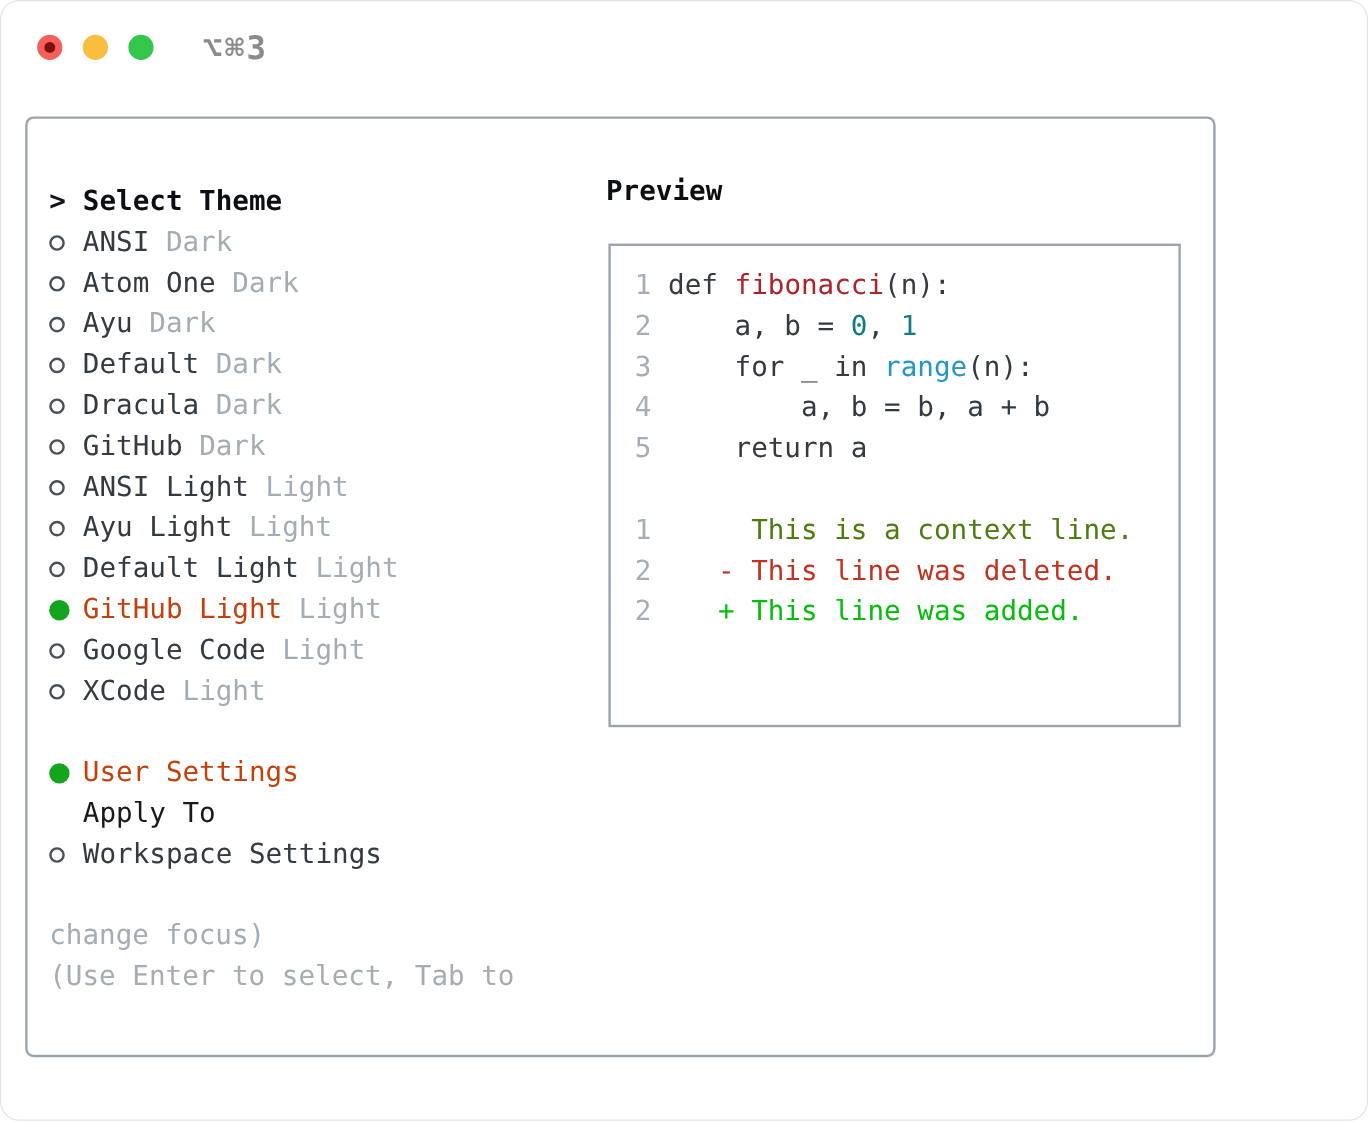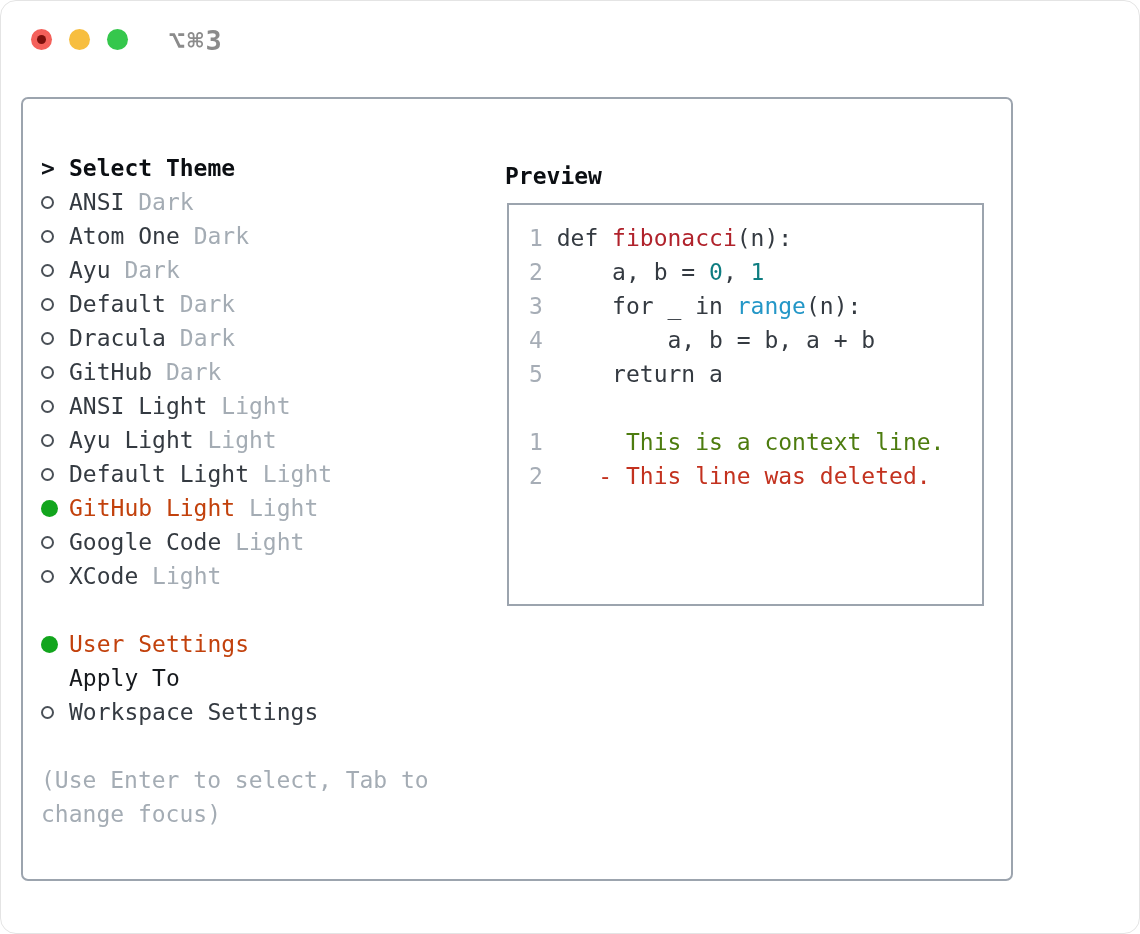--- a/index.html
+++ b/index.html
@@ -37,21 +37,21 @@
   .radio-on  { width:17px; height:17px; background:#12a51d; border-radius:50%; }
   .prompt { font-weight:bold; color:#101419; }
   .hdr    { font-weight:bold; color:#0b0e12; }
   .subhdr { color:#16191d; }
   .opt-name { color:#343a41; }
   .opt-name.sel { color:#c2410c;text-align:right; }
   .variant { color:#a4acb4; }
   .help-row { height:34px; line-height:34px; color:#a4acb4; white-space:pre; }
 
   
-  .preview-title { position:absolute; left:482px; top:60px; height:34px; line-height:34px;
+  .preview-title { position:absolute; left:482px; top:44px; height:34px; line-height:34px;
                    font-size:23px; font-weight:bold; color:#0b0e12; }
   .preview-box {
     position:absolute; left:484px; top:104px; width:477px; height:403px;
     border:2px solid #9ca4ae; background:#ffffff;
     padding:16px 0 0 20px; overflow:hidden;
   }
   .line { height:34px; line-height:34px; font-size:23px; white-space:pre; }
   .tok-ln      { color:#a6adb6; }
   .tok-plain   { color:#343a41; }
   .tok-func    { color:#b0222b; }
@@ -89,31 +89,32 @@
         <div class="row "><span class="bullet-cell"><span class="radio-off"></span></span><span class="opt-name">Ayu Light</span><span class="variant"> Light</span></div>
         <div class="row "><span class="bullet-cell"><span class="radio-off"></span></span><span class="opt-name">Default Light</span><span class="variant"> Light</span></div>
         <div class="row "><span class="bullet-cell"><span class="radio-on"></span></span><span class="opt-name sel">GitHub Light</span><span class="variant"> Light</span></div>
         <div class="row "><span class="bullet-cell"><span class="radio-off"></span></span><span class="opt-name">Google Code</span><span class="variant"> Light</span></div>
         <div class="row "><span class="bullet-cell"><span class="radio-off"></span></span><span class="opt-name">XCode</span><span class="variant"> Light</span></div>
         <div class="row "></div>
         <div class="row "><span class="bullet-cell"><span class="radio-on"></span></span><span class="opt-name sel">User Settings</span></div>
         <div class="row "><span class="bullet-cell"></span><span class="subhdr">Apply To</span></div>
         <div class="row "><span class="bullet-cell"><span class="radio-off"></span></span><span class="opt-name">Workspace Settings</span></div>
         <div class="row "></div>
+        <div class="help-row">change focus)</div>
         <div class="help-row">(Use Enter to select, Tab to</div>
-        <div class="help-row">change focus)</div>
       </div>
 
     <div class="preview-title">Preview</div>
 
     <div class="preview-box" id="preview-box">
         <div class="line"><span class="tok-ln">1</span><span class="tok-plain"> def </span><span class="tok-func">fibonacci</span><span class="tok-plain">(n):</span></div>
         <div class="line"><span class="tok-ln">2</span><span class="tok-plain">     a, b = </span><span class="tok-num">0</span><span class="tok-plain">, </span><span class="tok-num">1</span></div>
         <div class="line"><span class="tok-ln">3</span><span class="tok-plain">     for _ in </span><span class="tok-builtin">range</span><span class="tok-plain">(n):</span></div>
         <div class="line"><span class="tok-ln">4</span><span class="tok-plain">         a, b = b, a + b</span></div>
         <div class="line"><span class="tok-ln">5</span><span class="tok-plain">     return a</span></div>
         <div class="line"></div>
         <div class="line"><span class="tok-ln">1</span><span class="tok-ctx">      This is a context line.</span></div>
         <div class="line"><span class="tok-ln">2</span><span class="tok-del">    - This line was deleted.</span></div>
+        <div class="line"><span class="tok-ln">2</span><span class="tok-add">    + This line was added.</span></div>
       </div>
 
   </div>
 </div>
 
 </body></html>

